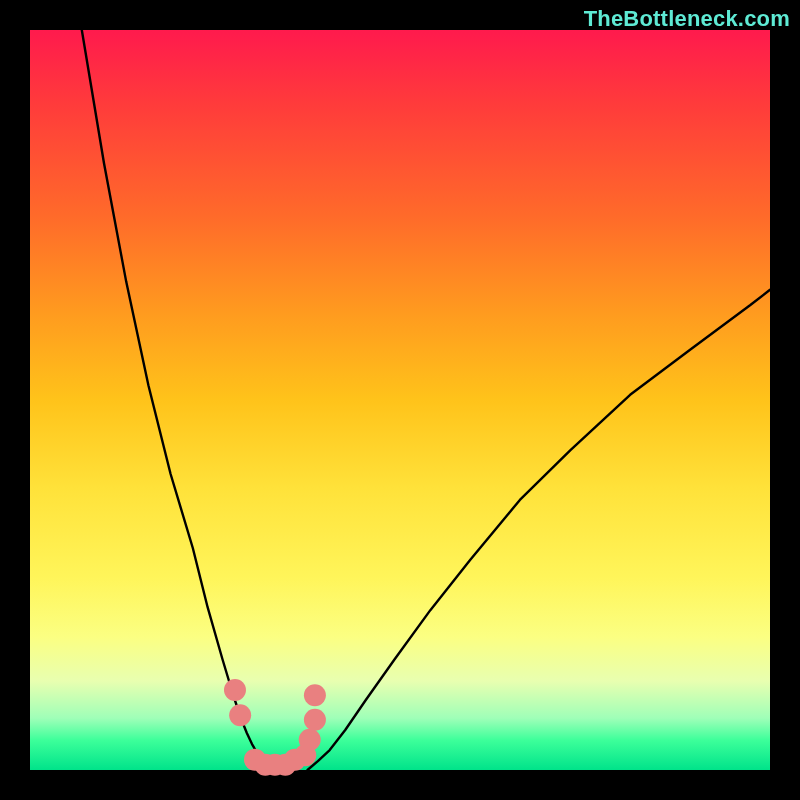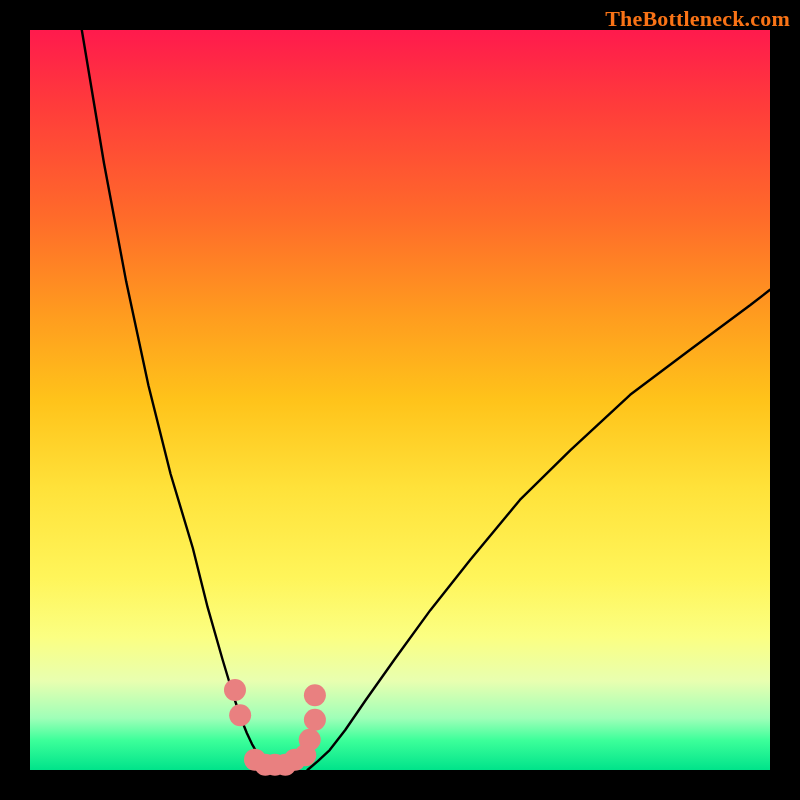--- a/index.html
+++ b/index.html
@@ -28,24 +28,24 @@
       #e8ffb0 88%,
       #9fffb8 93%,
       #3cff9a 96%,
       #00e38a 100%
     );
   }
   .watermark {
     position: absolute;
     top: 6px;
     right: 10px;
-    font-family: Liberation Serif, serif;
+    font-family: Liberation Sans, sans-serif;
     font-size: 22px;
     font-weight: 600;
-    color: #f97316;
+    color: #5eead4;
     letter-spacing: 0.2px;
   }
   svg.curves {
     position: absolute;
     left: 0;
     top: 0;
     width: 740px;
     height: 740px;
     overflow: visible;
   }

